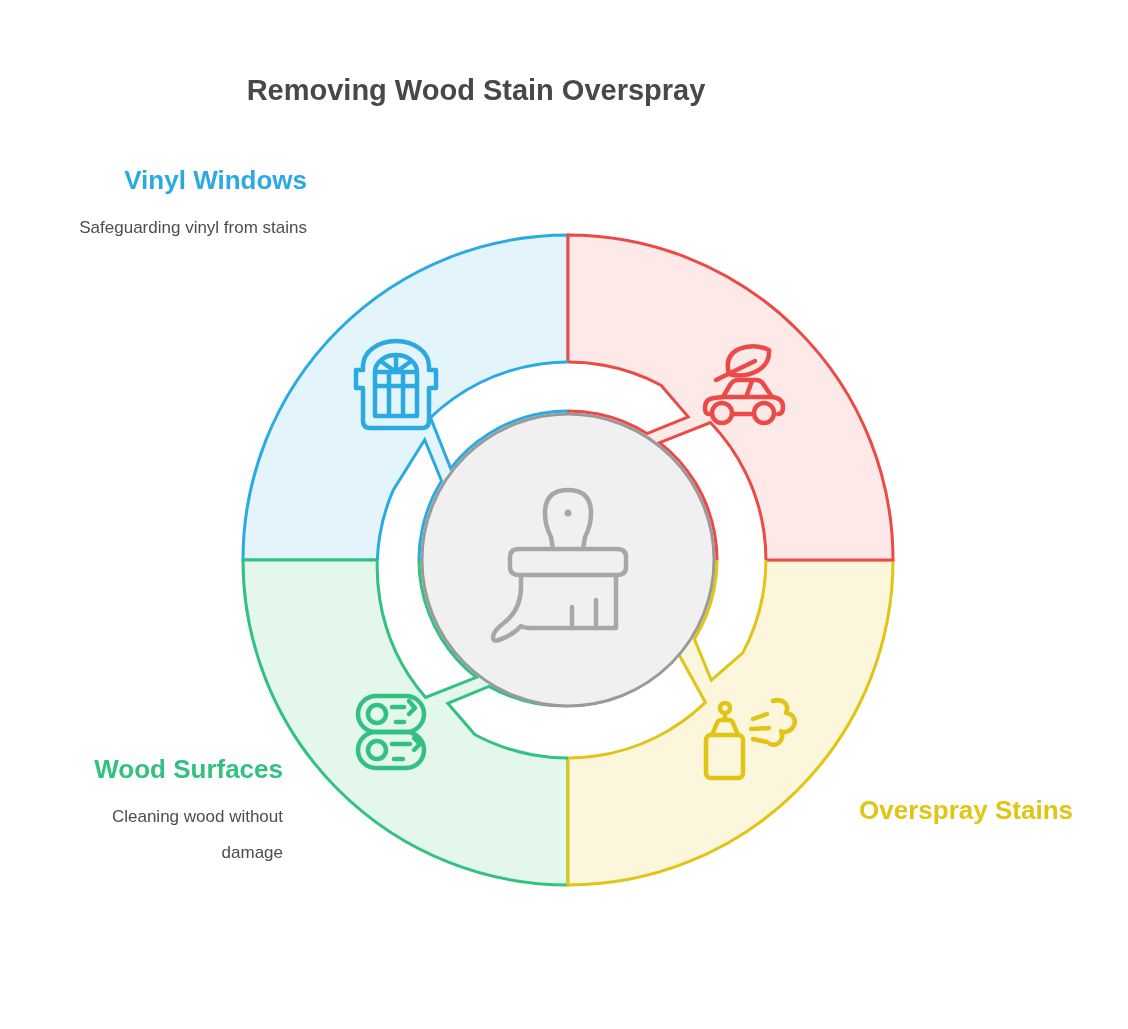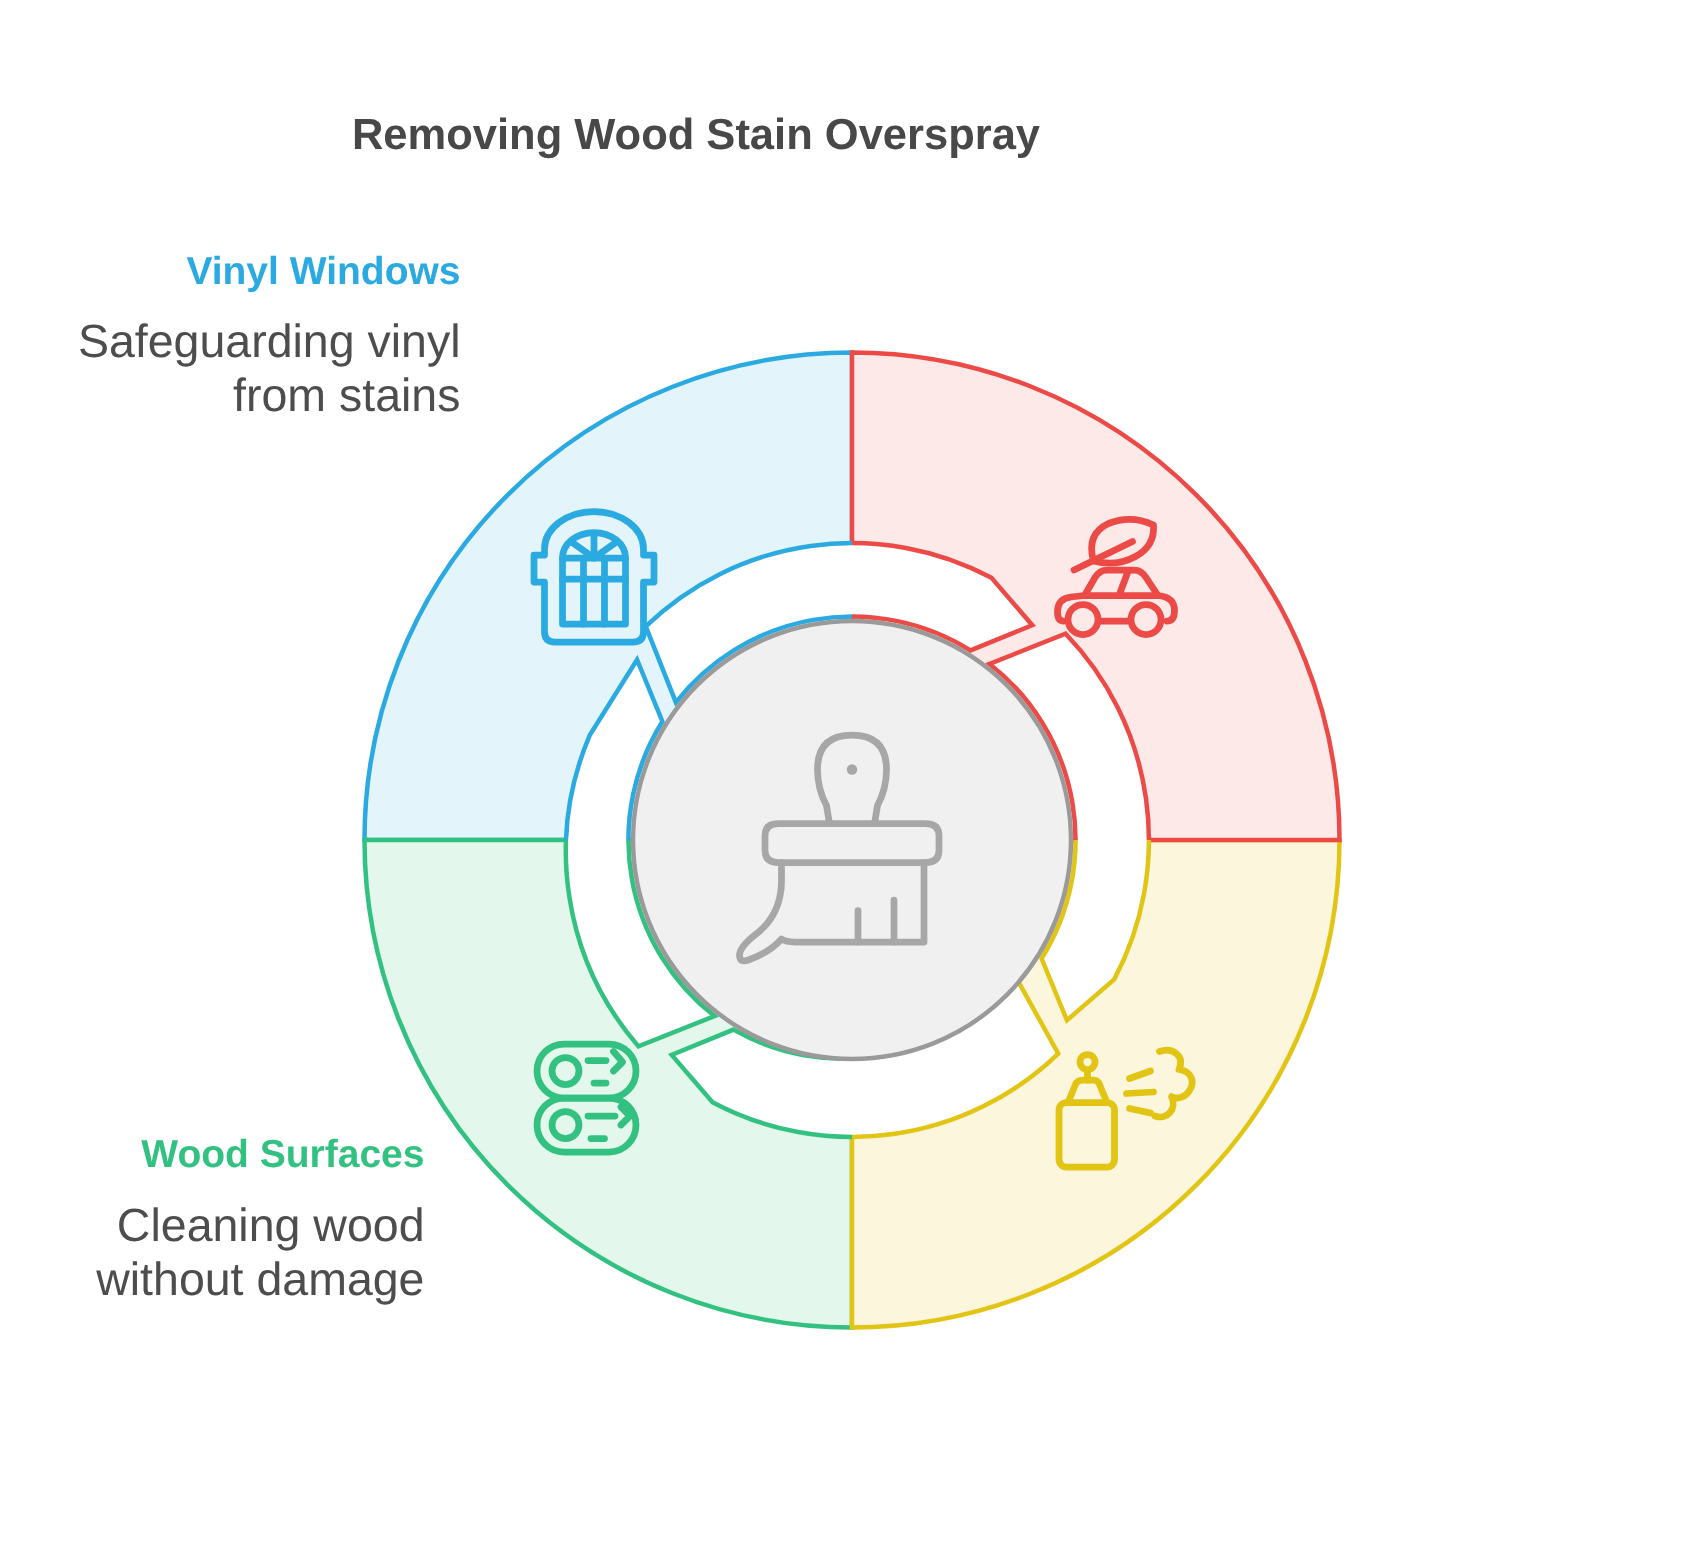--- a/index.html
+++ b/index.html
@@ -4,28 +4,28 @@
 <style>
   html,body{margin:0;padding:0;background:#ffffff;}
   #stage{
     position:relative;
     width:1128px;height:1029px;
     background:#ffffff;
     font-family:"Liberation Sans", sans-serif;
     overflow:hidden;
   }
   .title{
-    position:absolute;left:4px;top:74px;width:920px;
+    position:absolute;left:16px;top:74px;width:920px;
     text-align:center;
     font-size:29px;font-weight:bold;color:#484848;
     letter-spacing:0px;
   }
   .tb{position:absolute;text-align:right;}
   .tb h2{margin:0 0 15px 0;font-size:26px;font-weight:bold;line-height:30px;}
-  .tb p{margin:0;font-size:31px;line-height:36px;color:#4d4d4d;}
+  .tb p{margin:0;font-size:17px;line-height:36px;color:#4d4d4d;}
   .tb.vinyl{left:37px;top:165px;width:270px;}
   .tb.car{left:848px;top:165px;width:226px;}
   .tb.wood{left:63px;top:754px;width:220px;}
   .tb.overspray{left:851px;top:795px;width:222px;}
   .c-blue{color:#2baae2;}
   .c-red{color:#ec4a47;}
   .c-green{color:#33c181;}
   .c-yellow{color:#e2c414;}
   svg{position:absolute;left:0;top:0;}
 </style>
@@ -125,15 +125,16 @@
 
   <div class="tb car">
   </div>
 
   <div class="tb wood">
     <h2 class="c-green">Wood Surfaces</h2>
     <p>Cleaning wood without damage</p>
   </div>
 
   <div class="tb overspray">
+    <h2 class="c-yellow">Overspray Stains</h2>
   </div>
 
 </div>
 
 </body></html>

